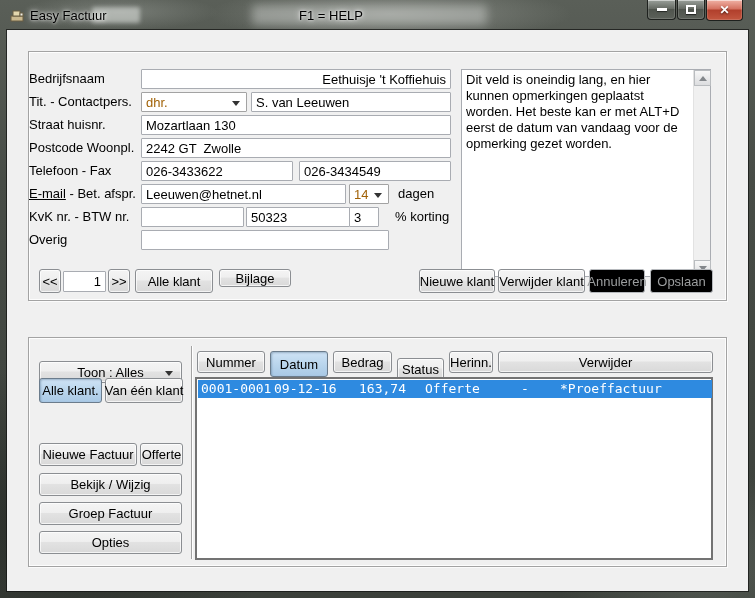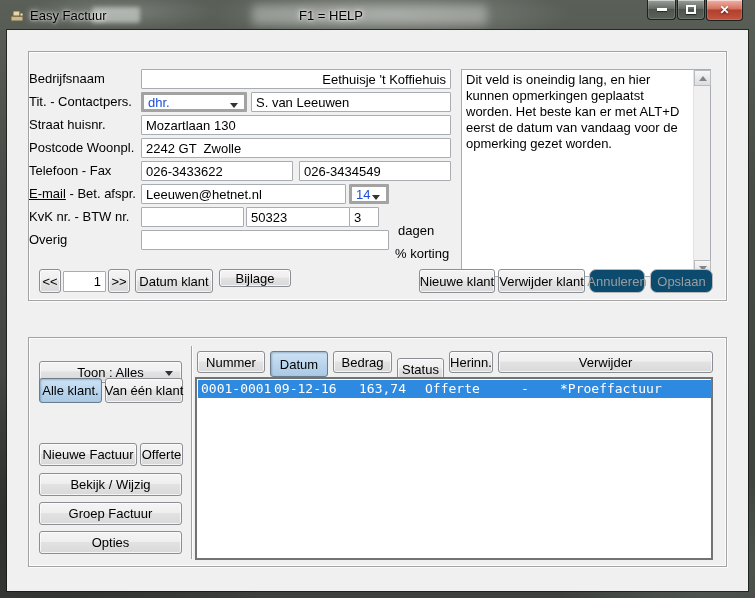--- a/index.html
+++ b/index.html
@@ -44,26 +44,26 @@
   
   .client { position:absolute; left:7px; top:30px; width:741px; height:561px;
             background:#f0f0f0; box-shadow:0 0 0 1px rgba(20,22,20,.75); }
   .panel { position:absolute; background:#f0f0f0; border:1px solid #a3a3a3;
            box-shadow: inset 0 0 0 1px #fdfdfd, 1px 1px 0 rgba(255,255,255,.75); }
   #top-panel    { left:21px; top:21px;  width:699px; height:250px; }
   #bottom-panel { left:21px; top:307px; width:699px; height:230px; }
   
   .lbl { position:absolute; left:0; width:107px; text-align:left; font-size:13px;
          color:#000; line-height:20px; white-space:pre; }
-  .sfx { position:absolute; font-size:13px; color:#000; line-height:20px; white-space:pre;margin-top:37px; }
+  .sfx { position:absolute; font-size:13px; color:#000; line-height:20px; white-space:pre; }
   .tfield { position:absolute; height:20px; background:#fff; border:1px solid #a9acb2;
             border-radius:1px; font-family:"Liberation Sans",sans-serif; font-size:13px;
             color:#000; padding:0 4px; outline:none; }
-  .combo { position:absolute; height:20px; background:#fff; border:3px solid #a3a3a3;
-           border-radius:1px; font-size:13px; color:#1d4ed8; display:flex; align-items:center;
+  .combo { position:absolute; height:20px; background:#fff; border:1px solid #a3a3a3;
+           border-radius:1px; font-size:13px; color:#a16207; display:flex; align-items:center;
            padding:0 4px; }
   .combo .arrow { position:absolute; right:6px; top:8px; width:0; height:0;
            border-left:4px solid transparent; border-right:4px solid transparent;
            border-top:5px solid #333; }
   .memo { position:absolute; left:432px; top:17px; width:250px; height:208px;
           background:#fff; border:1px solid #a9acb2; }
   .memo-text { position:absolute; left:4px; top:2px; width:222px; bottom:2px;
           font-size:13px; line-height:16px; color:#000; overflow:hidden; }
   .vscroll { position:absolute; right:0; top:0; width:17px; height:100%; background:#f0f0f0;
           border-left:1px solid #e2e2e2; }
@@ -73,21 +73,21 @@
   .vs-btn.up { top:0; } .vs-btn.down { bottom:0; }
   .tri-up   { width:0; height:0; border-left:4px solid transparent; border-right:4px solid transparent;
               border-bottom:5px solid #83878b; }
   .tri-down { width:0; height:0; border-left:4px solid transparent; border-right:4px solid transparent;
               border-top:5px solid #83878b; }
   
   .btn { position:absolute; display:flex; align-items:center; justify-content:center;
          background:linear-gradient(180deg,#f4f4f4 0%,#efefef 45%,#e2e2e2 50%,#d9d9d9 100%);
          border:1px solid #8b8e92; border-radius:3px; font-size:13px; color:#000;
          box-shadow: inset 0 0 0 1px rgba(255,255,255,.7); cursor:default; white-space:pre; }
-  .btn.disabled { background:#0c4a6e; border-color:#b6b9bd; color:#9b9d9e; box-shadow:none;border-radius:7px; }
+  .btn.disabled { background:#000000; border-color:#b6b9bd; color:#9b9d9e; box-shadow:none; }
   .btn.pressed  { background:linear-gradient(180deg,#cfe3f5 0%,#bcd7ee 45%,#a9c9e5 100%);
          border-color:#6b7c8c; box-shadow: inset 1px 1px 2px rgba(55,85,115,.35); }
   .pagefield { text-align:right; }
   
   .vdivider { position:absolute; left:162px; top:8px; width:1px; height:213px;
               background:#a3a3a3; box-shadow:1px 0 0 #fff; }
   .listbox { position:absolute; left:166px; top:39px; width:518px; height:183px;
              background:#fff; border:2px solid #737373; }
   .lb-row { position:absolute; left:1px; top:1px; width:514px; height:18px;
             background:#2e8ae0; color:#fff;
@@ -179,21 +179,21 @@
           </div>
           <div class="vs-btn down">
             <div class="tri-down"></div>
           </div>
         </div>
       </div>
 
       <div class="btn" style="left:10px; top:217px; width:22px; height:24px">&lt;&lt;</div>
       <input class="tfield pagefield" style="left: 34px; top: 219px; width: 43px; height: 21px;" value="1">
       <div class="btn" style="left:79px; top:217px; width:22px; height:24px">&gt;&gt;</div>
-      <div class="btn" style="left:106px; top:217px; width:78px; height:24px">Datum klant</div>
+      <div class="btn" style="left:106px; top:217px; width:78px; height:24px">Alle klant</div>
       <div class="btn" style="left:190px; top:217px; width:72px; height:18px">Bijlage</div>
       <div class="btn" style="left:390px; top:217px; width:76px; height:24px">Nieuwe klant</div>
       <div class="btn" style="left:469px; top:217px; width:87px; height:24px">Verwijder klant</div>
       <div class="btn disabled" style="left:560px; top:217px; width:56px; height:24px">Annuleren</div>
       <div class="btn disabled" style="left:621px; top:217px; width:63px; height:24px">Opslaan</div>
     </div>
 
     <div class="panel" id="bottom-panel">
 
       <div class="btn filter-combo" style="left:10px; top:23px; width:143px; height:22px">

